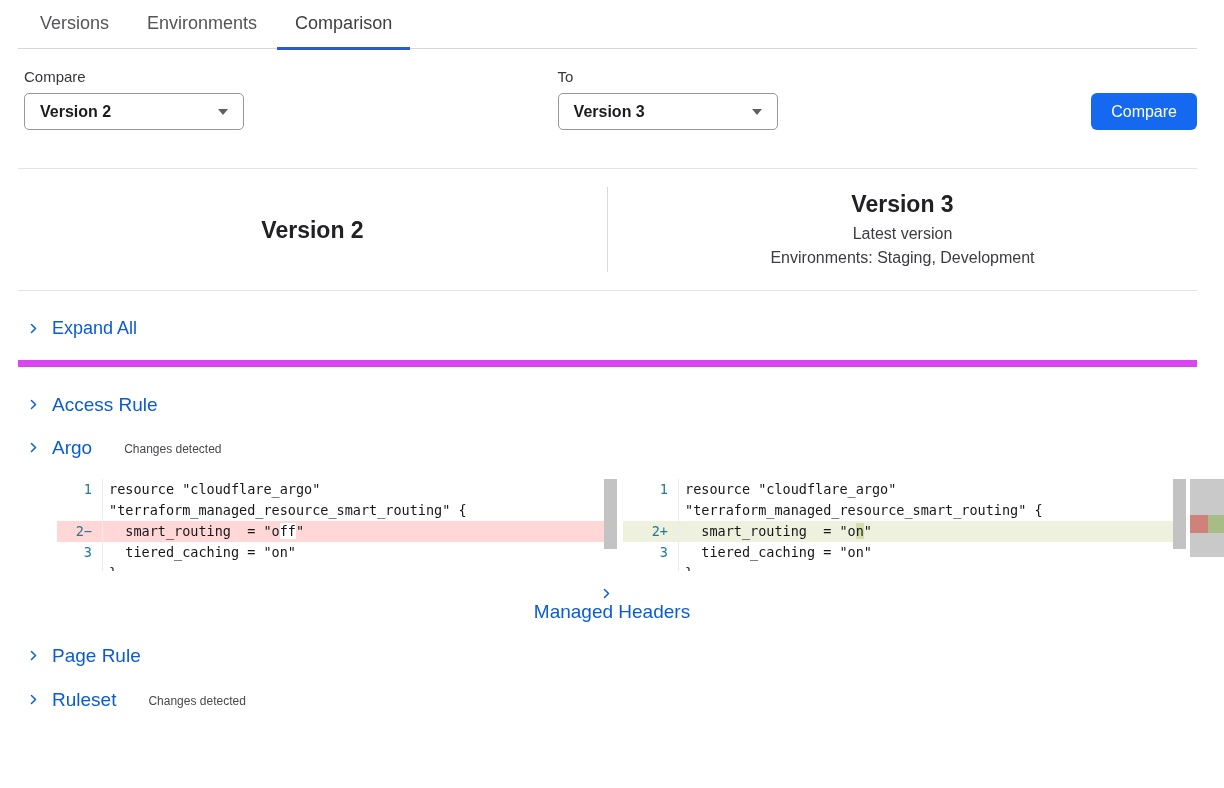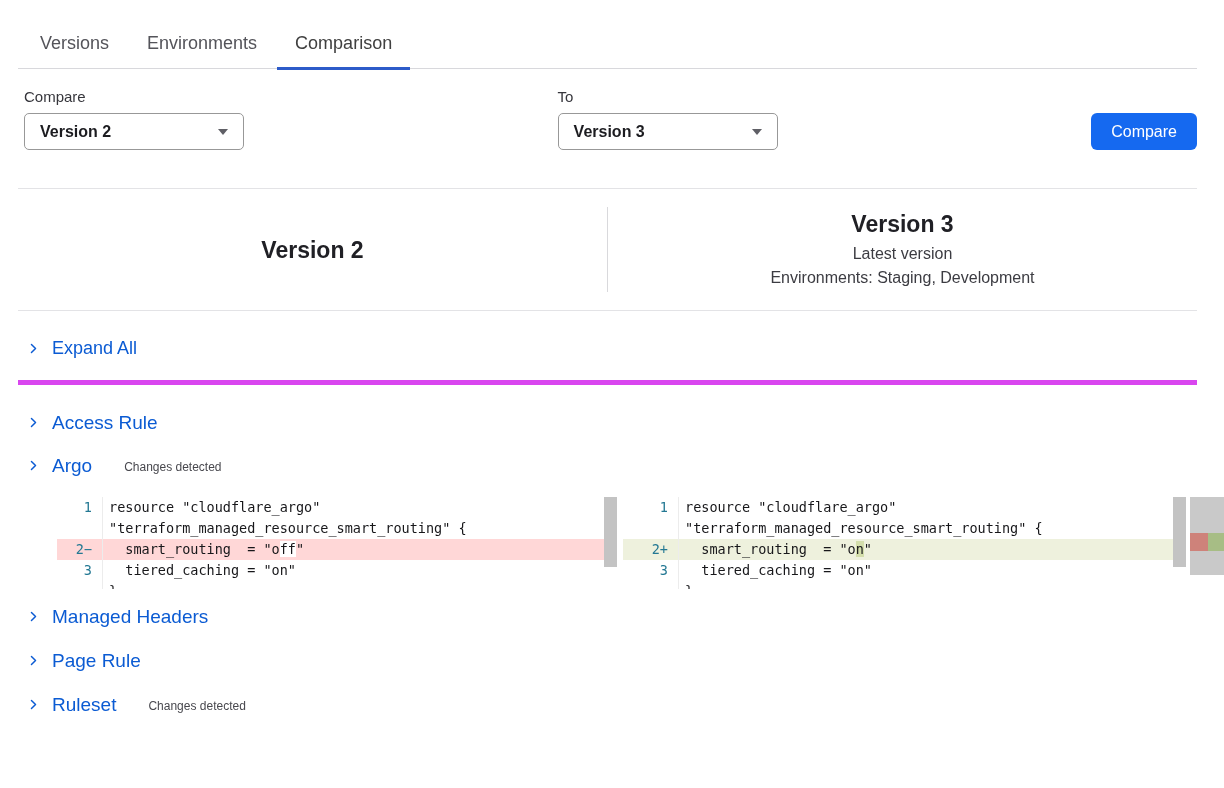--- a/index.html
+++ b/index.html
@@ -4,49 +4,49 @@
 <style>
   * { box-sizing: border-box; margin: 0; padding: 0; }
   html,body { background:#fff; }
   body {
     width:1224px; height:788px; overflow:hidden;
     font-family:"Liberation Sans", sans-serif;
     color:#1d1d22;
   }
 
   
-  .tabs { display:flex; align-items:flex-start; margin:0 27px 0 18px; padding:32px 0 0 4px; border-bottom:1px solid #d8d8dc; }
+  .tabs { display:flex; align-items:flex-start; margin:0 27px 0 18px; padding:12px 0 0 4px; border-bottom:1px solid #d8d8dc; }
   .tab { font-size:18px; color:#54545a; padding:0 18px 13px; border-bottom:3px solid transparent; margin-bottom:-2px; cursor:pointer; line-height:22px; }
   .tab + .tab { margin-left:2px; }
   .tab.active { color:#404040; font-weight:500; border-bottom-color:#2d5bc9; }
 
   
   .controls { display:flex; gap:37px; margin:19px 27px 0 24px; align-items:flex-end;justify-content:space-between; }
   .field-label { font-size:15px; color:#36363c; margin-bottom:7px; line-height:18px; }
   .select { width:220px; height:37px; border:1px solid #989898; border-radius:5px; display:flex; align-items:center; justify-content:space-between; padding:0 15px; cursor:pointer; background:#fff; }
   .select-value { font-size:16px; font-weight:700; color:#1c1c20; }
   .caret { width:0; height:0; border-left:5px solid transparent; border-right:5px solid transparent; border-top:6px solid #5f5f66; }
   .btn-primary { height:37px; padding:0 20px; background:#1569f0; color:#fff; font-size:16px; border:none; border-radius:6px; cursor:pointer; font-family:"Liberation Sans",sans-serif; }
 
   
   .vheader { display:flex; align-items:center; margin:38px 27px 0 18px; border-top:1px solid #e3e3e6; border-bottom:1px solid #e3e3e6; min-height:123px; }
   .vcol { flex:1; text-align:center; padding:14px 0; }
   .vdivider { width:1px; align-self:stretch; margin:18px 0; background:#d9d9dc; }
   .vtitle { font-size:23px; font-weight:600; color:#202025; line-height:30px; }
   .vsub { font-size:16px; color:#3c3c42; line-height:24px; margin-top:3px; }
 
   
-  .expand-band { margin:0 27px 0 18px; border-bottom:5px solid #d946ef; padding:26px 0 20px 9px; }
+  .expand-band { margin:0 27px 0 18px; border-bottom:7px solid #d946ef; padding:26px 0 20px 9px; }
   .section-row { display:flex; align-items:center; cursor:pointer; }
   .chev { width:13px; height:13px; margin-right:12px; flex:none; display:block; }
   .section-label { font-size:19px; color:#0b5bd3; line-height:23px; }
   .expand-band .section-label { font-size:18px; }
   .badge { font-size:12px; color:#48484e; margin-left:32px; padding-top:3px; }
   .sections { margin-left:27px; margin-right:27px; }
-  .mt26 { margin-top:26px; } .mt21 { margin-top:21px; } .mt20 { margin-top:20px; } .mt16 { margin-top:16px; }
+  .mt26 { margin-top:26px; } .mt21 { margin-top:21px; } .mt20 { margin-top:20px; } .mt16 { margin-top:16px;flex-direction:column; }
 
   
   .diff { display:flex; margin:20px 0 0 30px; width:1169px; height:92px; overflow:hidden;
           font-family:"DejaVu Sans Mono", monospace; font-size:13.5px; line-height:21px; color:#17171a; }
   .pane { position:relative; }
   .pane-left { width:560px; flex:none; }
   .pane-right { width:563px; flex:none; margin-left:6px; }
   .drow { display:flex; }
   .gutter { flex:none; text-align:right; padding-right:10px; color:#237893; }
   .pane-left .gutter { width:45px; }

